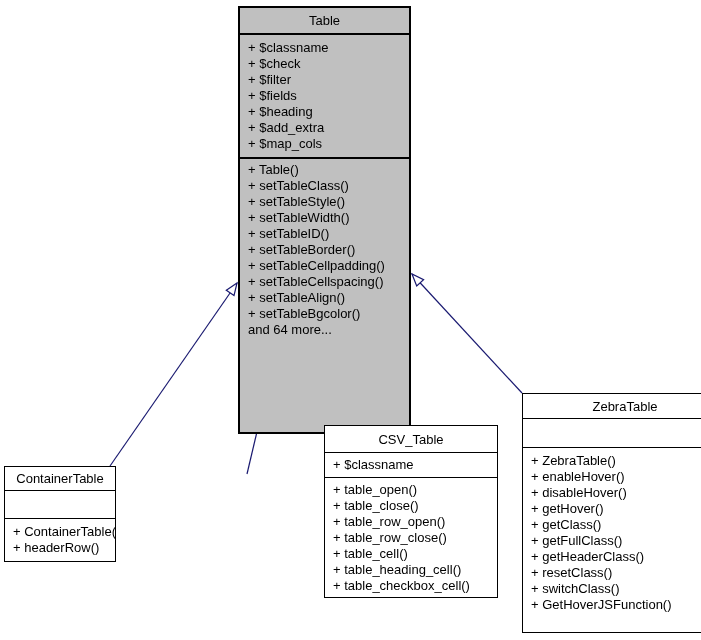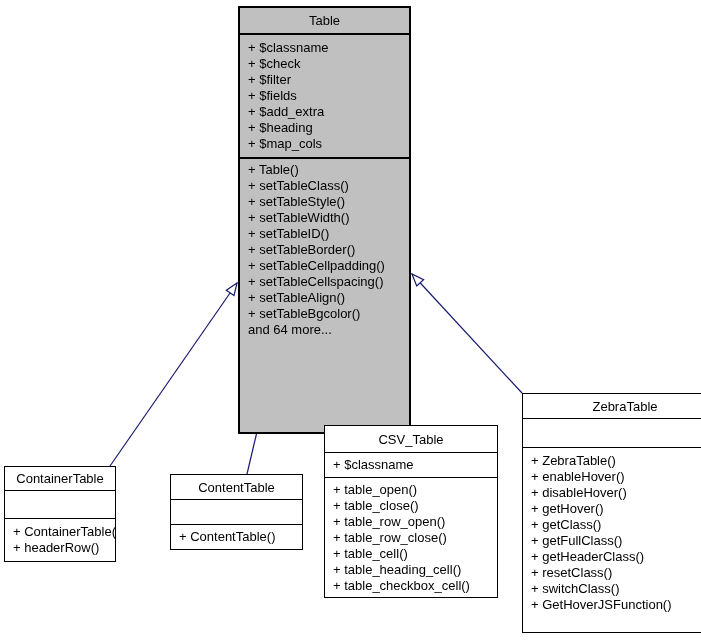--- a/index.html
+++ b/index.html
@@ -82,22 +82,22 @@
     <line x1="522" y1="393" x2="412" y2="274" marker-end="url(#inherit)"></line>
   </svg>
 
   <div class="class-box highlight" style="left:238px; top:6px; width:173px; height:428px;">
     <div class="cb-title" style="height:27px;">Table</div>
     <div class="cb-attrs" style="height:124px;">
       <div class="row">+ $classname</div>
       <div class="row">+ $check</div>
       <div class="row">+ $filter</div>
       <div class="row">+ $fields</div>
+      <div class="row">+ $heading</div>
       <div class="row">+ $add_extra</div>
-      <div class="row">+ $heading</div>
       <div class="row">+ $map_cols</div>
     </div>
     <div class="cb-methods">
       <div class="row">+ Table()</div>
       <div class="row">+ setTableClass()</div>
       <div class="row">+ setTableStyle()</div>
       <div class="row">+ setTableWidth()</div>
       <div class="row">+ setTableID()</div>
       <div class="row">+ setTableBorder()</div>
       <div class="row">+ setTableCellpadding()</div>
@@ -110,27 +110,20 @@
 
   <div class="class-box" style="left:4px; top:466px; width:112px; height:96px;">
     <div class="cb-title" style="height:24px;">ContainerTable</div>
     <div class="cb-attrs" style="height:28px;"></div>
     <div class="cb-methods" style="padding-top:5px;">
       <div class="row">+ ContainerTable()</div>
       <div class="row">+ headerRow()</div>
     </div>
   </div>
 
-  <div class="class-box" style="left:170px; top:474px; width:133px; height:76px;">
-    <div class="cb-title" style="height:25px;">ContentTable</div>
-    <div class="cb-attrs" style="height:25px;"></div>
-    <div class="cb-methods" style="padding-top:4px;">
-      <div class="row">+ ContentTable()</div>
-    </div>
-  </div>
 
   <div class="class-box" style="left:324px; top:425px; width:174px; height:173px;">
     <div class="cb-title" style="height:27px;">CSV_Table</div>
     <div class="cb-attrs" style="height:25px; padding-top:4px;">
       <div class="row">+ $classname</div>
     </div>
     <div class="cb-methods" style="padding-top:4px;">
       <div class="row">+ table_open()</div>
       <div class="row">+ table_close()</div>
       <div class="row">+ table_row_open()</div>

